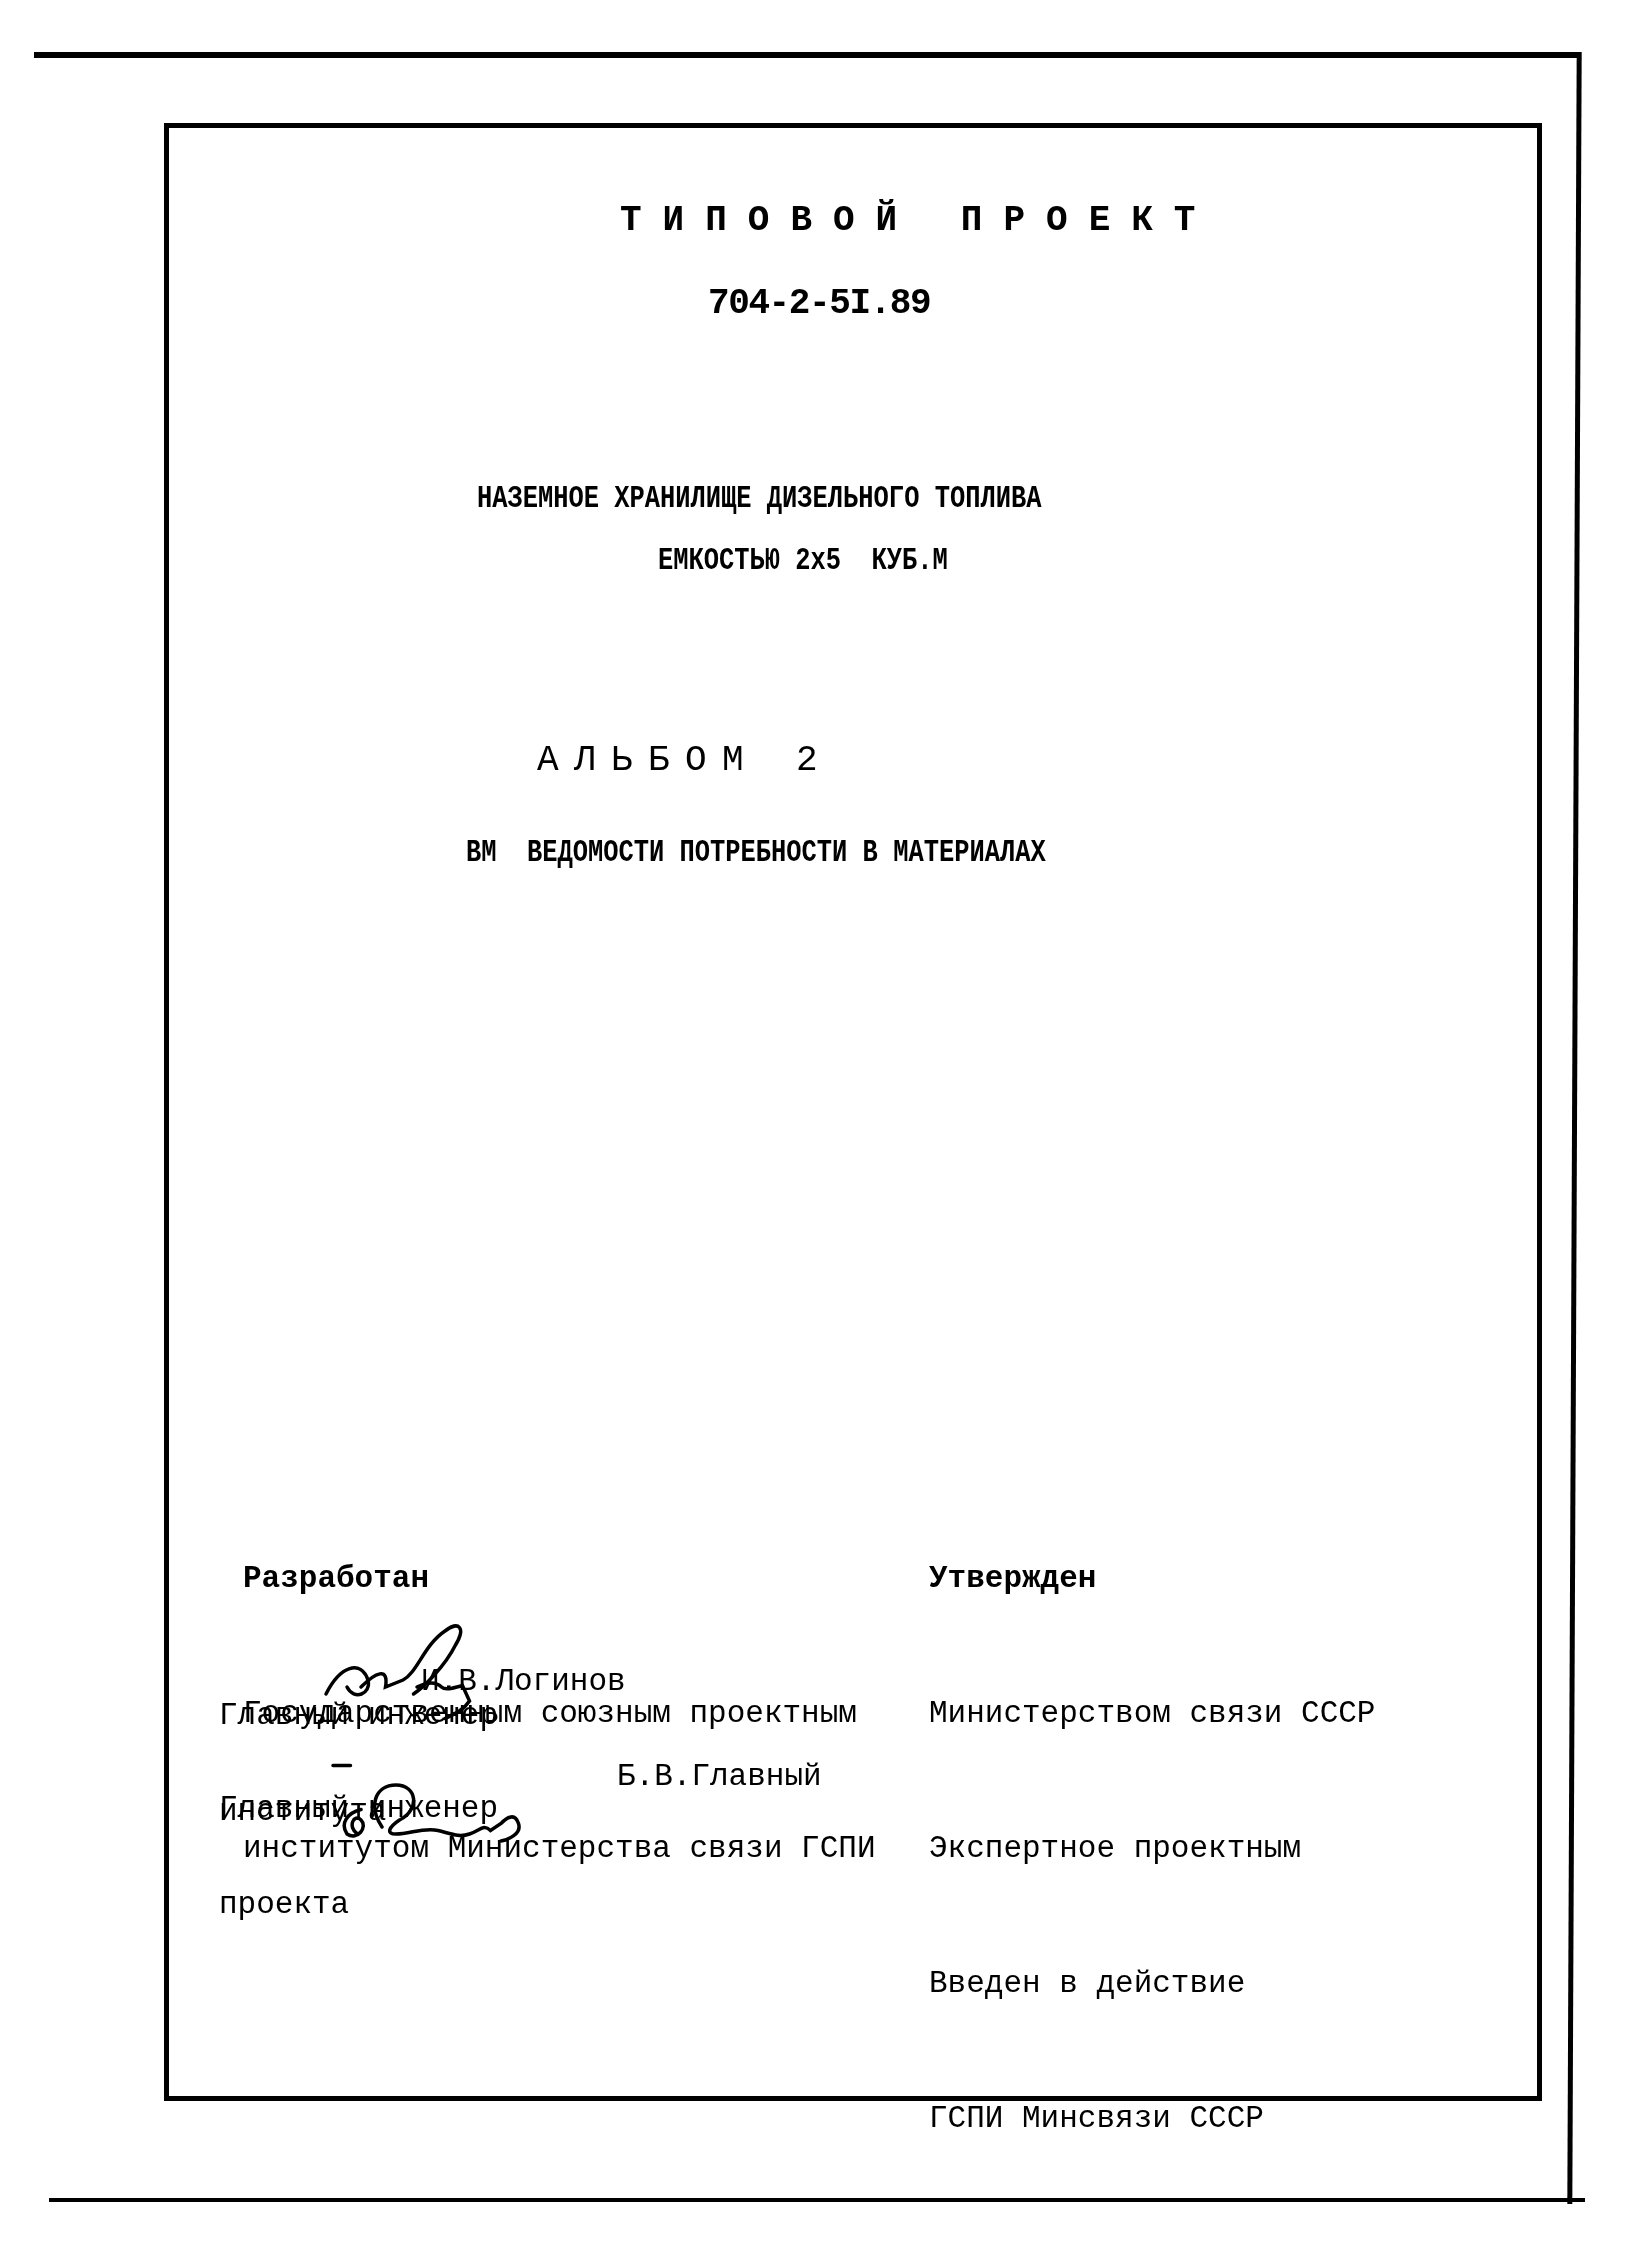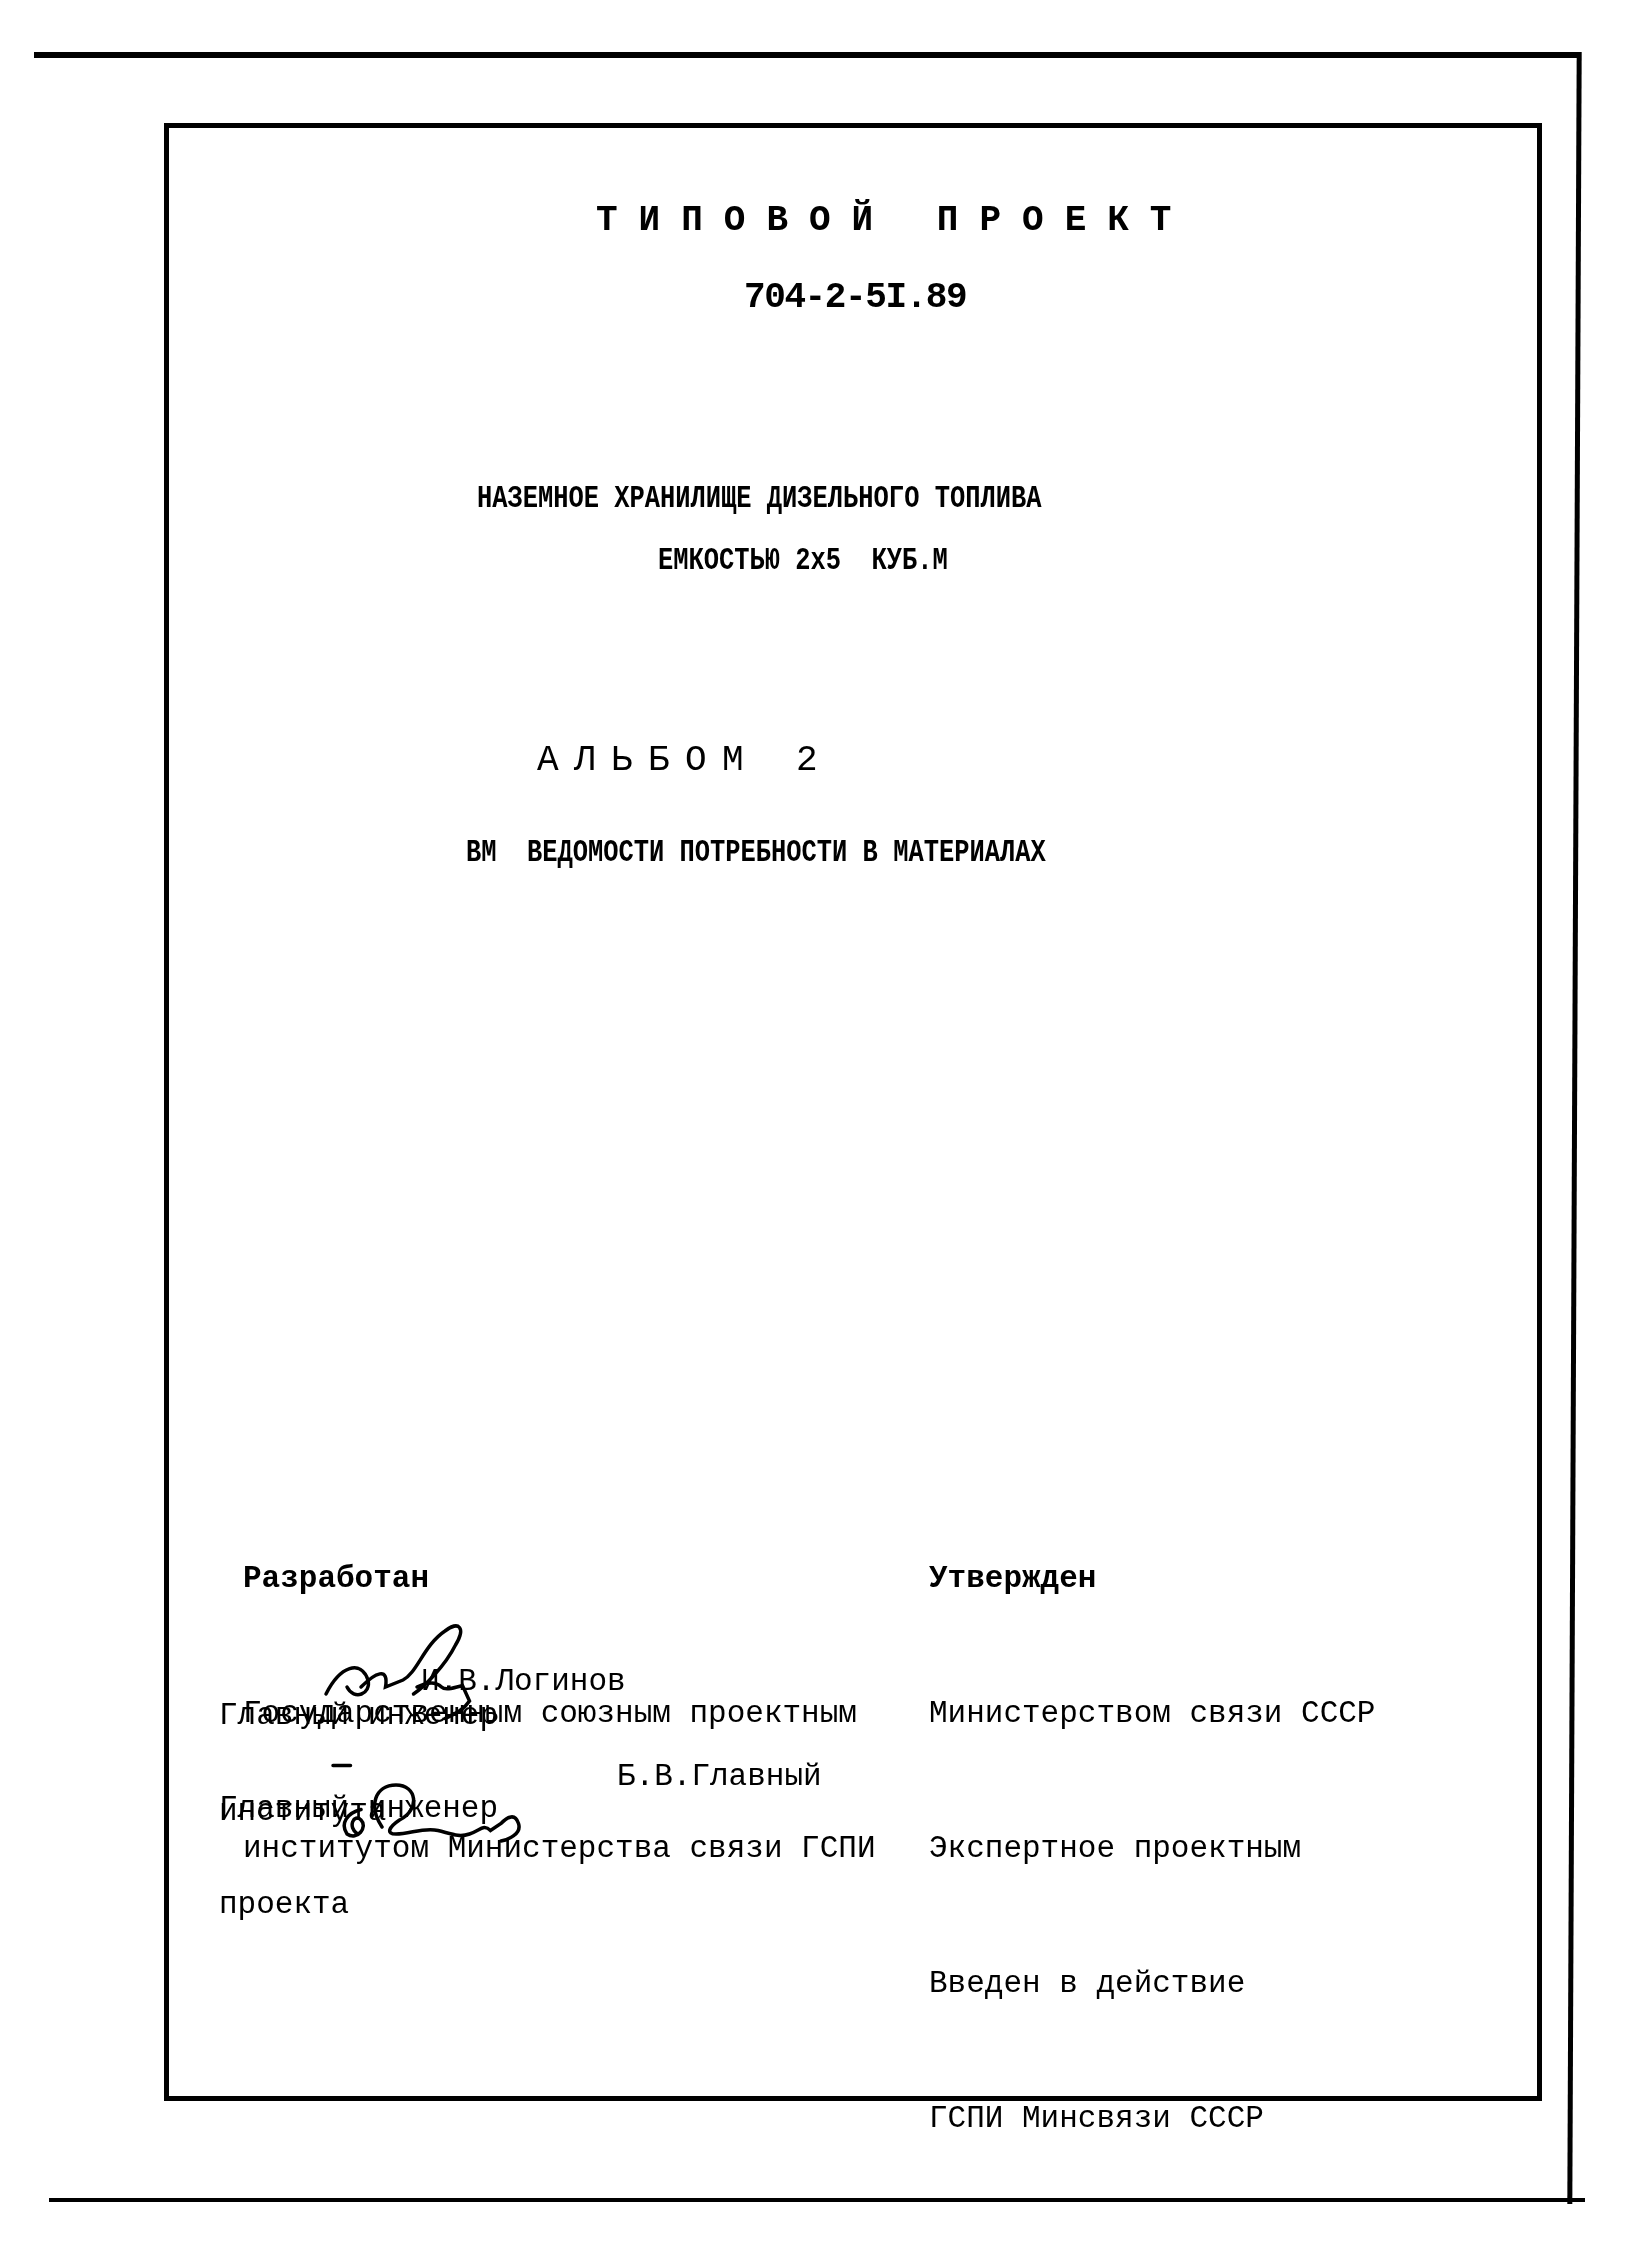--- a/index.html
+++ b/index.html
@@ -16,22 +16,22 @@
 </style>
 </head>
 <body>
 
 <div class="line" style="left:34px; top:52px; width:1543px; height:5.6px;"></div>
 <div class="line" style="left:1572px; top:52px; width:4.9px; height:2152px; transform: skewX(-0.25deg);"></div>
 <div class="line" style="left:49px; top:2198px; width:1536px; height:4.2px;"></div>
 
 <div style="position:absolute; left:164px; top:123px; width:1368px; height:1968px; border:5.6px solid #000; box-sizing:content-box;"></div>
 
-<div class="txt title-spaced" style="left:596px; top:200px;">ТИПОВОЙ ПРОЕКТ</div>
-<div class="txt code" style="left:708px; top:277px;margin-left:36px;">704-2-5I.89</div>
+<div class="txt title-spaced" style="left:620px; top:200px;">ТИПОВОЙ ПРОЕКТ</div>
+<div class="txt code" style="left:708px; top:283px;">704-2-5I.89</div>
 
 <div class="txt heading" style="left:477px; top:481px;">НАЗЕМНОЕ ХРАНИЛИЩЕ ДИЗЕЛЬНОГО ТОПЛИВА</div>
 <div class="txt heading" style="left:658px; top:543px;">ЕМКОСТЬЮ 2х5  КУБ.М</div>
 
 <div class="txt title-spaced" style="left:537px; top:740px; font-size:36px; letter-spacing:15.4px; font-weight:normal;">АЛЬБОМ 2</div>
 <div class="txt heading" style="left:466px; top:835px;">ВМ  ВЕДОМОСТИ ПОТРЕБНОСТИ В МАТЕРИАЛАХ</div>
 
 <div class="txt block" style="left:219px; top:1466px;margin-left:24px;">
   <div class="label">Разработан</div>
   <div>Государственным союзным проектным</div>

